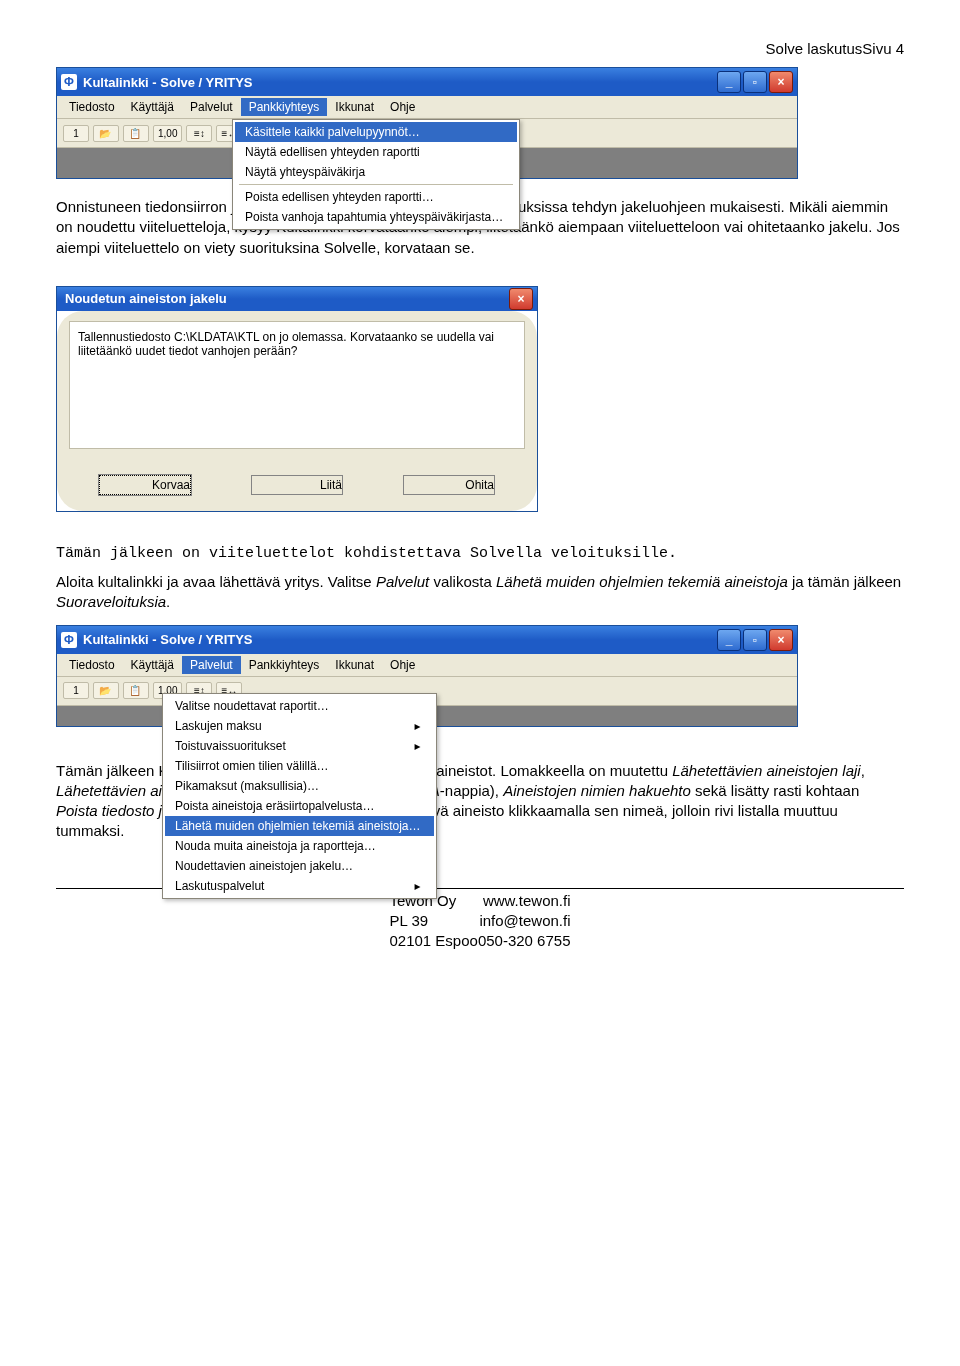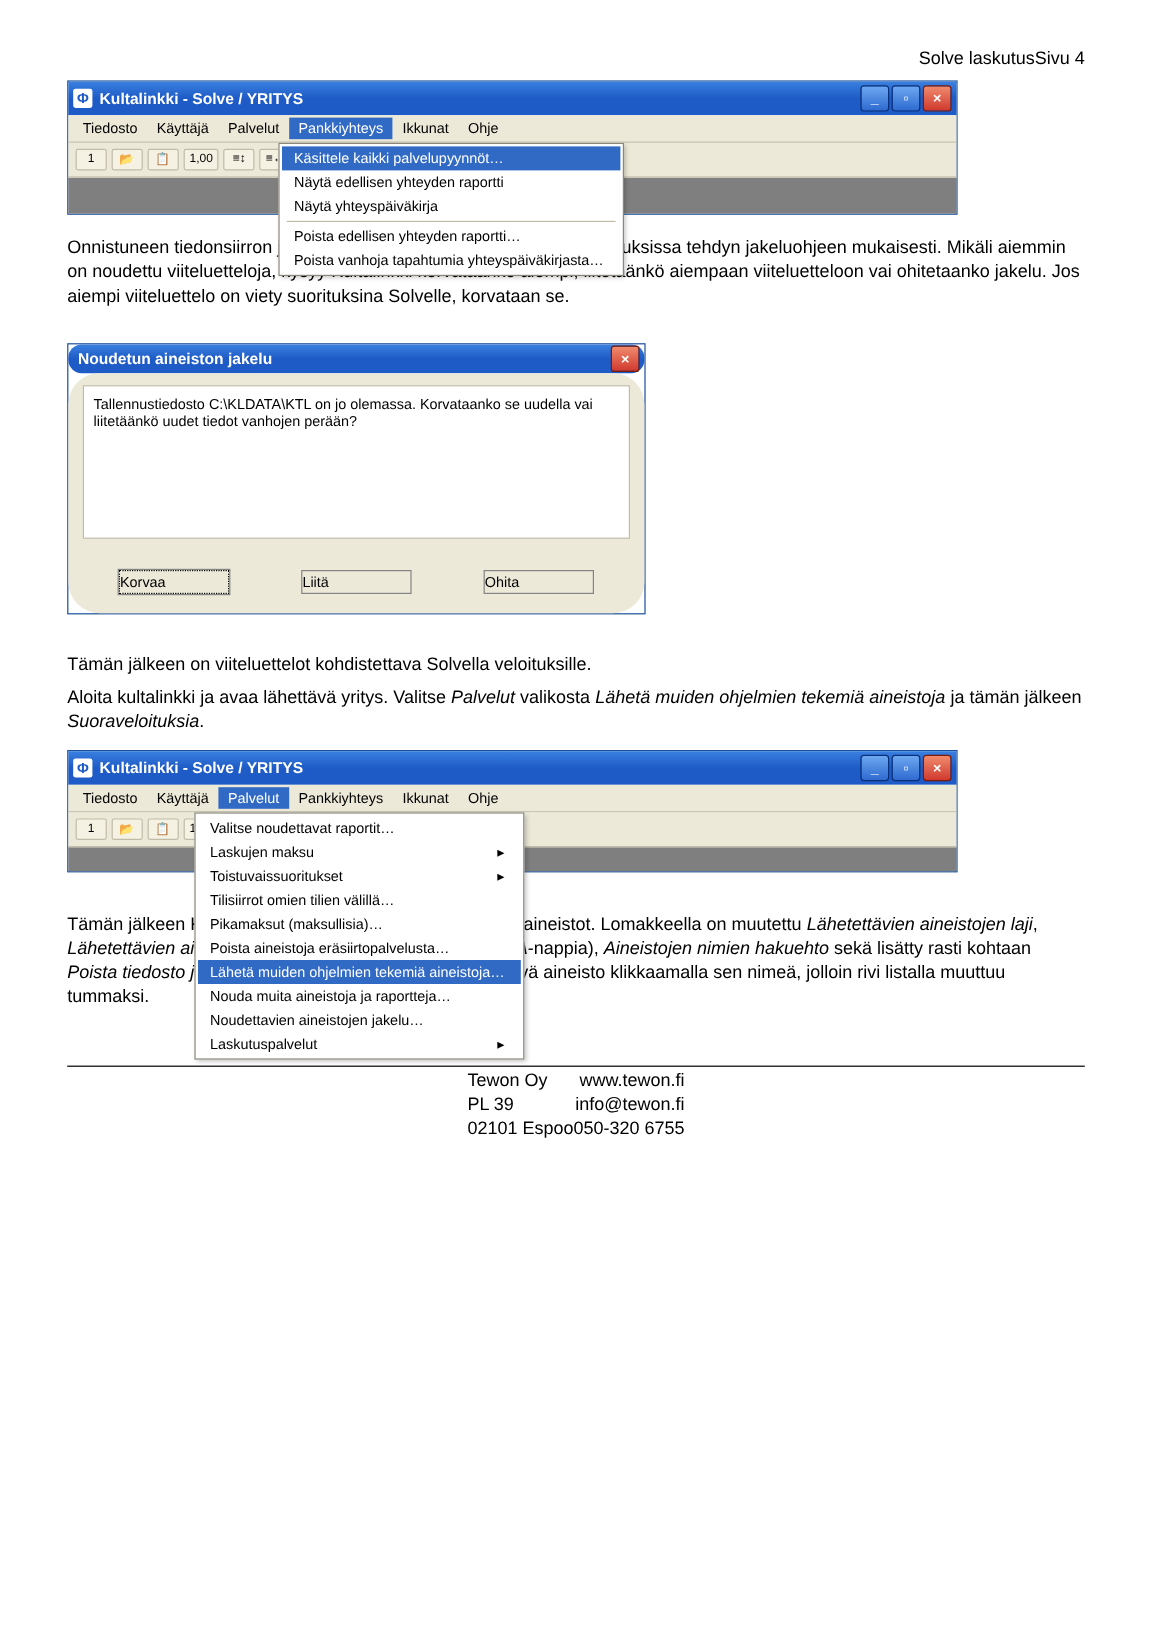--- a/index.html
+++ b/index.html
@@ -131,21 +131,21 @@
   height:30px;
 }
 
 
 .dlg {
   border: 1px solid #1a4f9a;
   width: 480px;
   font-family: Tahoma, Arial, sans-serif;
   margin-top: 28px;
 }
-.dlg .titlebar { height: 24px; border-radius: 11px; }
+.dlg .titlebar { height: 24px; }
 .dlg-body {
   background: #ece9d8;
   padding: 10px 12px 16px 12px;
   border-radius: 26px;
 }
 .dlg-text {
   background: #fff;
   border: 1px solid #c0bca8;
   padding: 8px;
   font-size: 12px;
@@ -156,29 +156,29 @@
   justify-content: space-around;
   margin-top: 26px;
 }
 .dlg-btn {
   border: 1px dotted #000;
   outline: 1px solid #848484;
   background: #ece9d8;
   padding: 2px 0;
   width: 90px;
   font-size: 12px;
-  text-align:left;
+  text-align:right;
 }
 .dlg-btn.plain { border: 1px solid #848484; outline:none;}
 
 
 .win3 { width: 740px; margin-top: 12px; }
 .win3 .dropdown-menu {
   left: 105px;
-  top: 0;
+  top: 16px;
 }
 .win3 .dropdown-menu .ditem.witharrow::after{
   content: "▸";
   float: right;
   margin-left: 20px;
 }
 
 
 .footer-line { border-top: 1px solid #000; margin-top: 46px;}
 .footer {
@@ -252,21 +252,21 @@
         <span>liitetäänkö uudet tiedot vanhojen perään?</span>
       </div>
       <div class="dlg-btnrow">
         <span class="dlg-btn">Korvaa</span>
         <span class="dlg-btn plain">Liitä</span>
         <span class="dlg-btn plain">Ohita</span>
       </div>
     </div>
   </div>
 
-  <div class="paragraph" style="margin-top:32px;">Tämän jälkeen on viiteluettelot kohdistettava Solvella veloituksille.</div>
+  <div class="paragraph" style="margin-top:32px;font-family:Liberation Mono, monospace;">Tämän jälkeen on viiteluettelot kohdistettava Solvella veloituksille.</div>
 
 
   <div class="paragraph" style="margin-top:6px;">
     <span>Aloita kultalinkki ja avaa lähettävä yritys. Valitse </span><i>Palvelut</i><span> valikosta </span><i>Lähetä muiden ohjelmien tekemiä aineistoja</i><span> ja tämän jälkeen </span><i>Suoraveloituksia</i><span>.</span>
   </div>
 
   <div class="win win3">
     <div class="titlebar">
       <span class="icon-box">Φ</span>
       <span class="title-text">Kultalinkki - Solve / YRITYS</span>

